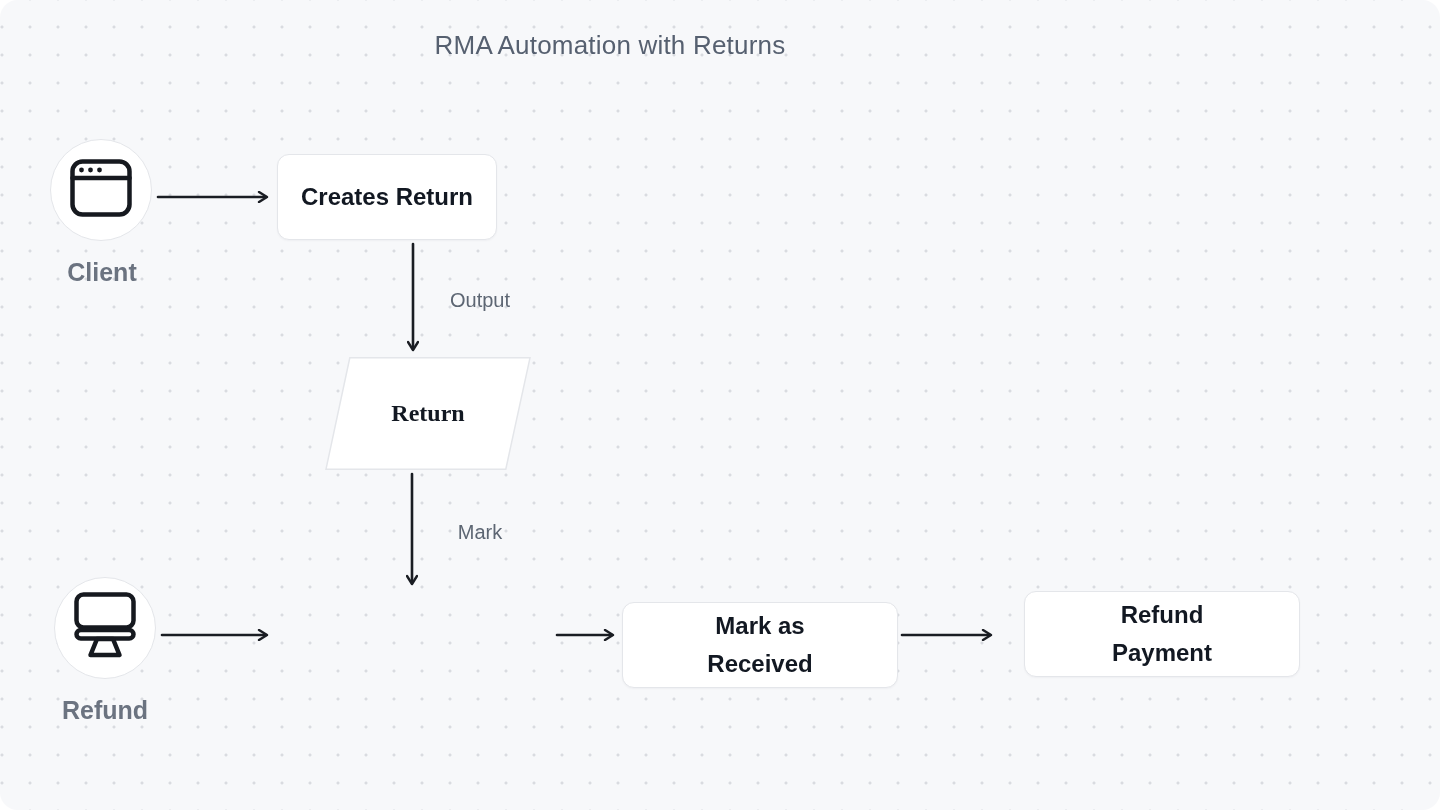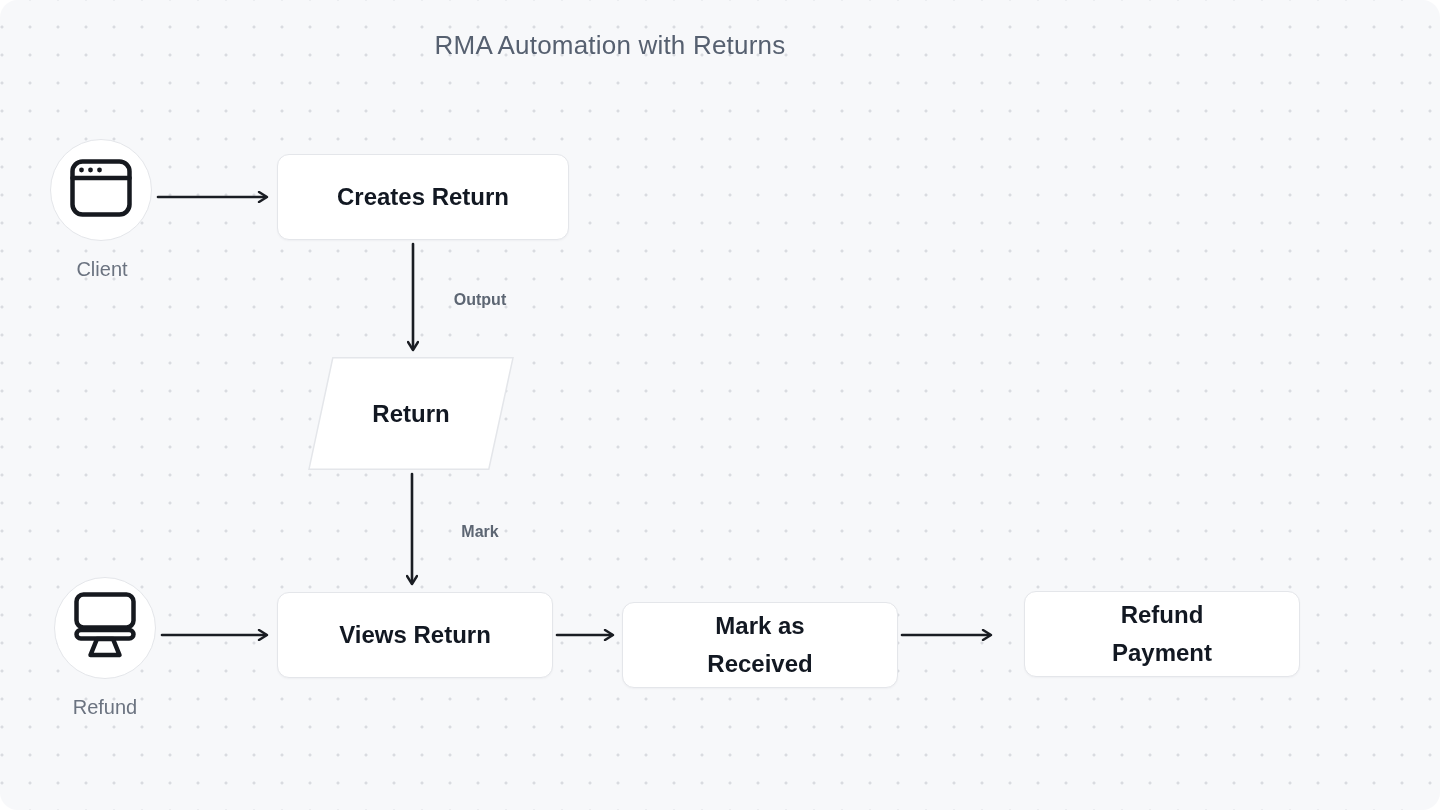--- a/index.html
+++ b/index.html
@@ -40,22 +40,22 @@
     box-sizing: border-box;
     display: flex;
     align-items: center;
     justify-content: center;
   }
   .actor-circle.client { left: 50px; top: 139px; }
   .actor-circle.admin  { left: 54px; top: 577px; }
   .actor-label {
     position: absolute;
     transform: translateX(-50%);
-    font-size: 20px;
-    font-weight: 400;
+    font-size: 25px;
+    font-weight: 700;
     color: #6b7380;
     white-space: nowrap;
   }
   .actor-label.client { left: 102px; top: 258px; }
   .actor-label.admin  { left: 105px; top: 696px; }
   .node {
     position: absolute;
     background: #ffffff;
     border: 1.5px solid #e4e6ea;
     border-radius: 12px;
@@ -66,30 +66,31 @@
     justify-content: center;
     text-align: center;
   }
   .node-label {
     font-size: 24px;
     font-weight: 600;
     color: #121822;
     line-height: 1.6;
   }
   .node-label.two-line { max-width: 150px; }
-  .node.creates-return   { left: 277px;  top: 154px; width: 292px; height: 86px; }
+  .node.creates-return   { left: 277px;  top: 154px; width: 220px; height: 86px; }
   .node.views-return     { left: 277px;  top: 592px; width: 276px; height: 86px; }
   .node.mark-as-received { left: 622px;  top: 602px; width: 276px; height: 86px; }
   .node.refund-payment   { left: 1000px; top: 591px; width: 276px; height: 86px; margin-left: 24px; }
   .parallelogram-wrap {
     position: absolute;
-    left: 308px;
+    left: 325px;
     top: 357px;
     width: 206px;
     height: 93px;
+    font-family: Liberation Serif, serif;
   }
   .parallelogram-wrap svg { display: block; }
   .parallelogram-label {
     position: absolute;
     left: 0;
     top: 0;
     width: 206px;
     height: 113px;
     display: flex;
     align-items: center;
@@ -100,22 +101,22 @@
   }
   .edges-layer {
     position: absolute;
     left: 0;
     top: 0;
     pointer-events: none;
   }
   .edge-label {
     position: absolute;
     transform: translate(-50%, -50%);
-    font-size: 16px;
-    font-weight: 700;
+    font-size: 20px;
+    font-weight: 400;
     color: #5d6673;
     white-space: nowrap;
   }
   .edge-label.output { left: 480px; top: 300px; }
   .edge-label.input  { left: 480px; top: 532px; }
   .icon-stroke {
     stroke: #16191f;
     stroke-width: 4.5;
     fill: none;
     stroke-linecap: round;
@@ -169,23 +170,20 @@
         <path class="icon-stroke" d="M23 47 H39 L45.5 63 H16.5 Z"></path>
       </svg>
     </span>
   </div>
   <div class="actor-label admin">Refund</div>
 
   <div class="node creates-return">
     <span class="node-label">Creates Return</span>
   </div>
 
-  <div class="node views-return">
-    <span class="node-label">Views Return</span>
-  </div>
 
   <div class="node mark-as-received">
     <span class="node-label two-line">Mark as Received</span>
   </div>
 
   <div class="node refund-payment">
     <span class="node-label two-line">Refund Payment</span>
   </div>
 
   <div class="parallelogram-wrap">

